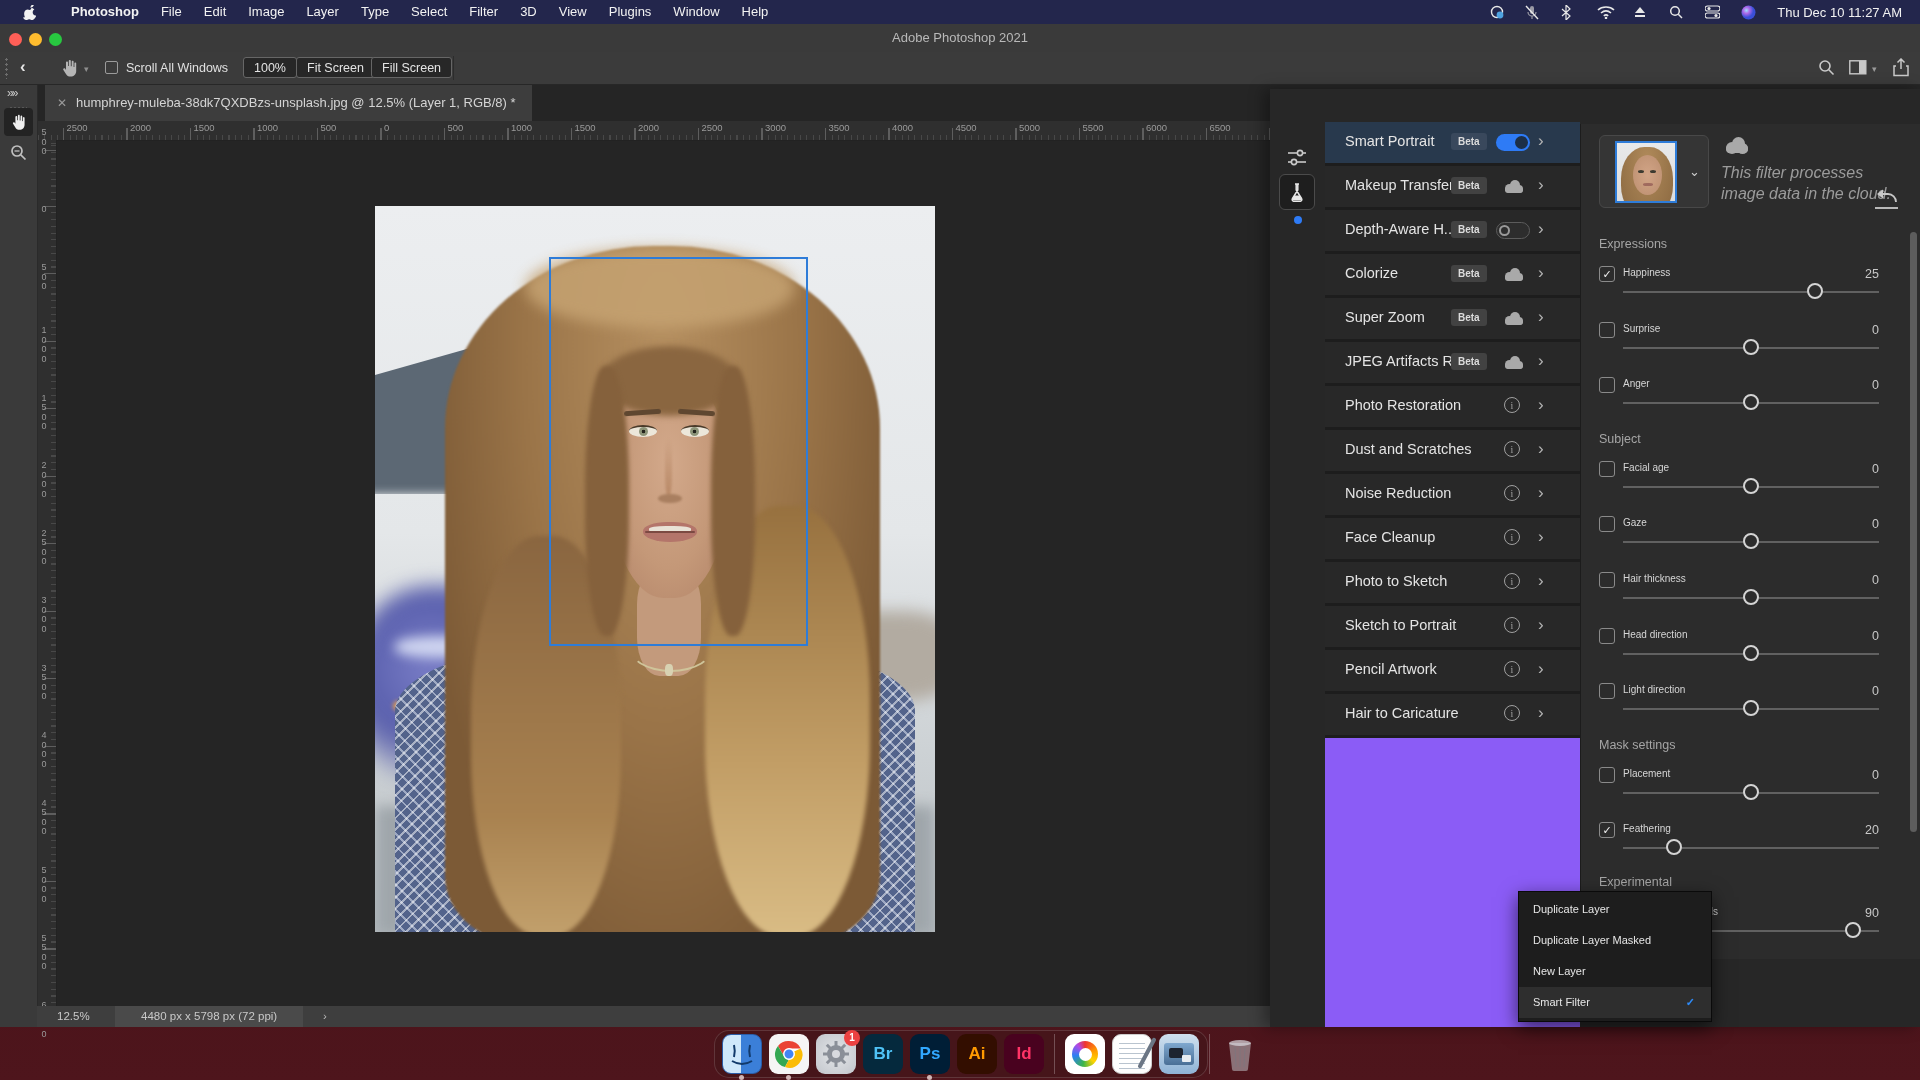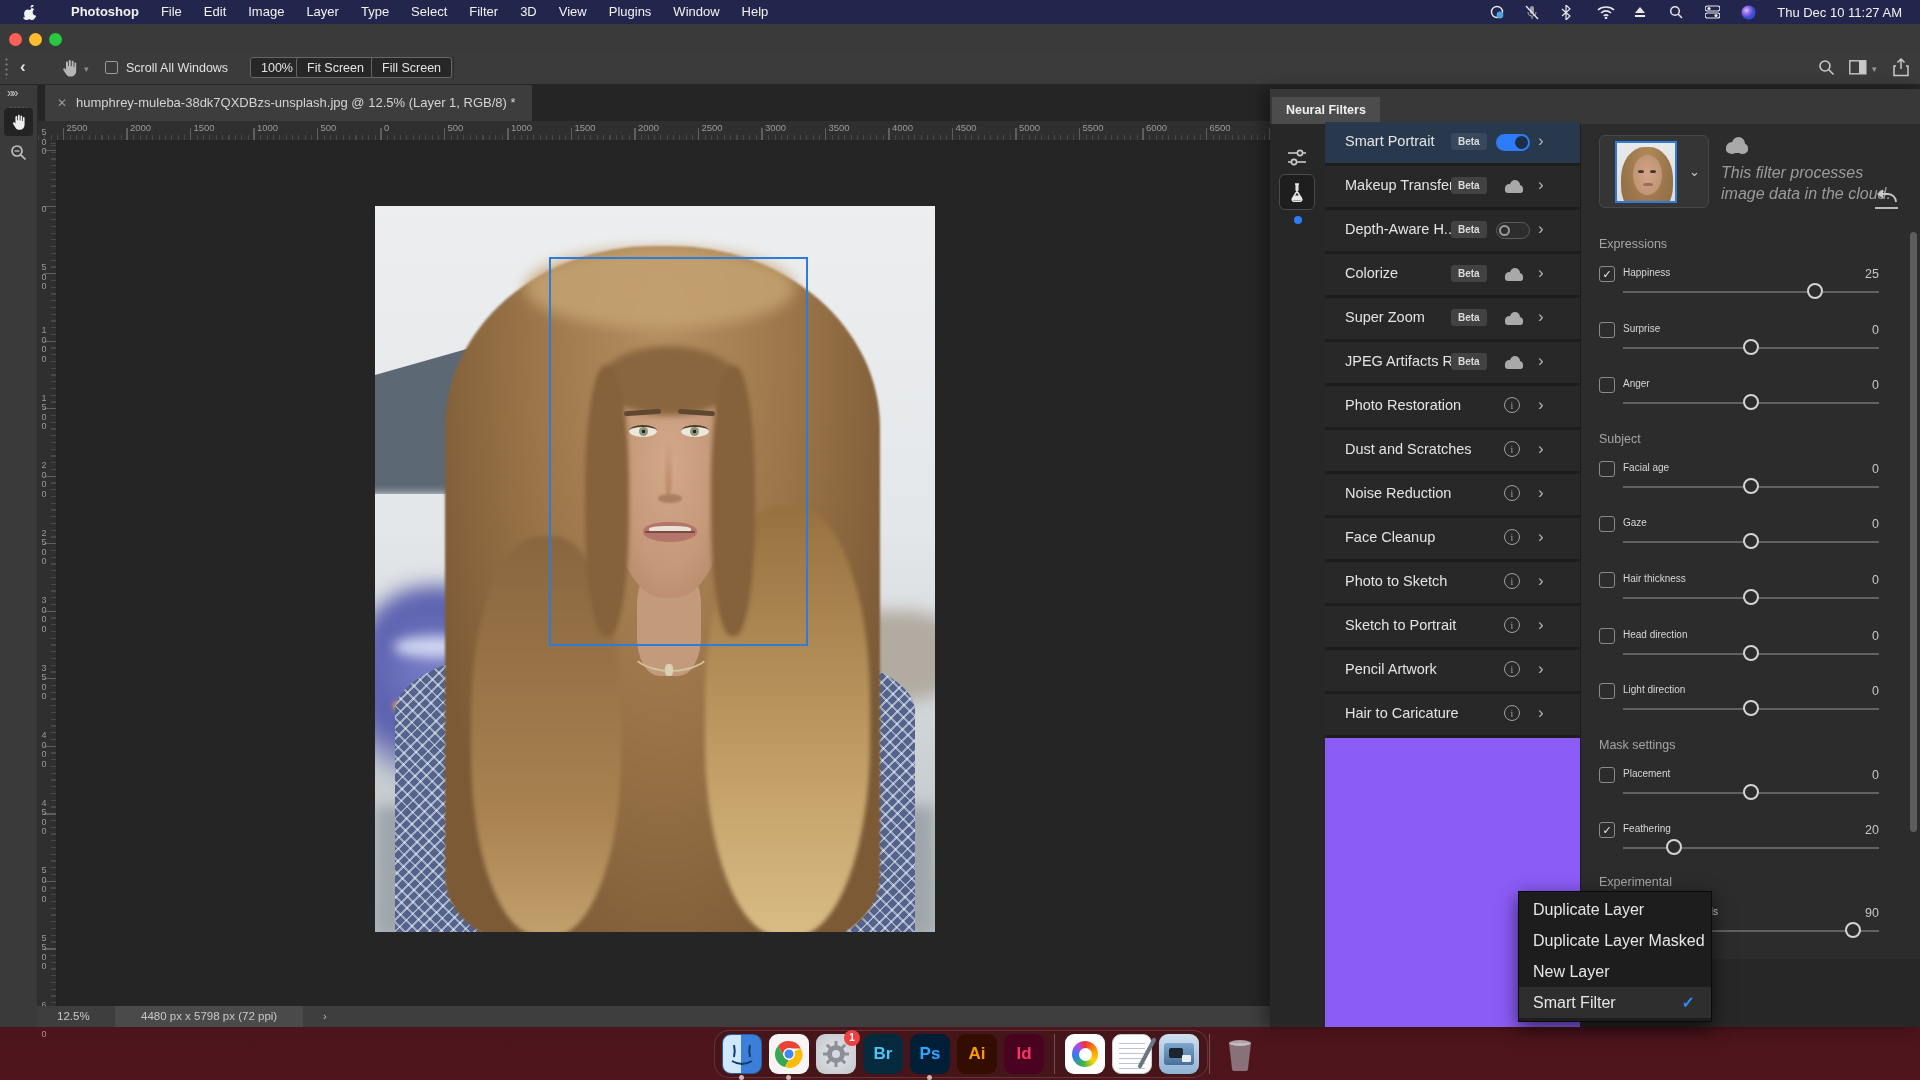--- a/index.html
+++ b/index.html
@@ -145,21 +145,21 @@
     background:linear-gradient(90deg,transparent 0 45%,#c9c9c9 45% 100%);}
   #previewbtn .pvline{position:absolute;left:16px;top:7px;width:1px;height:21px;background:#cfcfcf;}
   #output-label{position:absolute;left:152px;top:25px;width:80px;text-align:right;color:#bdbdbd;font-size:13px;}
   #cancelbtn{position:absolute;left:457px;top:24px;width:87px;height:33px;border:2px solid #e4e4e4;border-radius:17px;
     color:#f2f2f2;font-size:13.5px;font-weight:bold;text-align:center;line-height:29px;box-sizing:border-box;}
   #okbtn{position:absolute;left:553px;top:24px;width:78px;height:33px;background:#1f6ee8;border-radius:17px;
     color:#fff;font-size:13.5px;font-weight:bold;text-align:center;line-height:33px;}
   
   #outmenu{left:1518px;top:891px;width:194px;height:131px;background:#1d1d1d;border:1px solid #0a0a0a;
     box-shadow:0 6px 18px rgba(0,0,0,.6);z-index:40;box-sizing:border-box;padding-top:2px;}
-  .omrow{position:relative;height:31px;line-height:31px;color:#e6e6e6;font-size:16px;padding-left:14px;}
+  .omrow{position:relative;height:31px;line-height:31px;color:#e6e6e6;font-size:11px;padding-left:14px;}
   .omrow.hl{background:#2e2e2e;}
   .omrow .omcheck{position:absolute;right:16px;top:0;color:#2e8af6;font-weight:bold;}
   
   #dock{left:714px;top:1030px;width:494px;height:48px;background:rgba(68,22,27,.72);border:1px solid rgba(255,255,255,.14);
     border-radius:15px;z-index:70;display:flex;align-items:center;padding:0 7px;box-sizing:border-box;gap:7px;}
   .dicon{width:40px;height:40px;position:relative;flex:0 0 auto;}
   .dtile{position:absolute;left:0;top:0;width:40px;height:40px;border-radius:9px;display:flex;align-items:center;
     justify-content:center;font-weight:bold;font-size:17px;}
   .ddot{position:absolute;left:17px;bottom:-6px;width:5px;height:5px;border-radius:50%;background:#e8cfcf;opacity:.85;}
   .dbadge{position:absolute;right:-4px;top:-4px;width:16px;height:16px;border-radius:50%;background:#ec4141;color:#fff;
@@ -241,35 +241,36 @@
         </svg>
       </span>
     <span class="clock">Thu Dec 10 11:27 AM</span>
   </span>
 </div>
 
 <div id="titlebar" class="abs">
   <span class="tl" style="left:9px;background:#ff5f57;"></span>
   <span class="tl" style="left:29px;background:#febc2e;"></span>
   <span class="tl" style="left:49px;background:#28c840;"></span>
+  <span id="title-text">Adobe Photoshop 2021</span>
 </div>
 
 <div id="optionsbar" class="abs">
   <span class="grip abs" style="left:4px;top:5px;"></span>
   <span class="back">‹</span>
   <span class="abs" style="left:60px;top:6px;">
     <svg width="20" height="20" viewBox="0 0 20 20">
         <path fill="#b5b5b5" d="M6 9 V4.5 c0-1.4 2-1.4 2 0 V8 l.8.1 V3 c0-1.4 2-1.4 2 0 v5.2 l.9.1 V3.8 c0-1.4 1.9-1.4 1.9 0 V9 l.8.1 V5.5 c0-1.3 1.8-1.3 1.8 0 V13 c0 3.4-2.4 5.6-5.5 5.6-2.5 0-3.8-1-4.9-2.9L3.4 11.9 c-.8-1.3.8-2.4 1.7-1.3L6 12 Z"></path>
       </svg>
   </span>
   <span class="abs" style="left:84px;top:12px;color:#8e8e8e;font-size:9px;">▾</span>
 
   <span id="scroll-cb" class="cb"></span>
   <span id="scroll-label">Scroll All Windows</span>
-  <span class="ob-btn" style="left:250px;">100%</span>
+  <span class="ob-btn" style="left:243px;">100%</span>
   <span class="ob-btn" style="left:296px;">Fit Screen</span>
   <span class="ob-btn" style="left:371px;">Fill Screen</span>
   <span class="ob-sep" style="left:453px;"></span>
   <span class="abs obicon" style="left:1818px;top:7px;">
       <svg width="17" height="17" viewBox="0 0 17 17">
         <circle cx="7" cy="7" r="5" fill="none" stroke="#c9c9c9" stroke-width="1.6"></circle>
         <line x1="10.8" y1="10.8" x2="15.5" y2="15.5" stroke="#c9c9c9" stroke-width="1.6"></line>
       </svg>
     </span>
   <span class="abs obicon" style="left:1849px;top:8px;">
@@ -444,23 +445,20 @@
   <div id="facerect"></div>
 </div>
 
 <div id="statusbar" class="abs">
   <span class="zoom">12.5%</span>
   <span class="dims">4480 px x 5798 px (72 ppi)</span>
   <span class="chev">›</span>
 </div>
 
 <div id="nf" class="abs">
-  <div id="nf-header">
-    <div id="nf-tab">Neural Filters</div>
-  </div>
   <div id="nf-rail">
     <span class="railbtn" style="top:16px;">
       <svg width="20" height="18" viewBox="0 0 20 18">
           <g stroke="#c9c9c9" stroke-width="1.6">
             <line x1="1" y1="4" x2="19" y2="4"></line>
             <line x1="1" y1="13" x2="19" y2="13"></line>
           </g>
           <circle cx="13" cy="4" r="2.6" fill="#2c2c2c" stroke="#c9c9c9" stroke-width="1.6"></circle>
           <circle cx="7" cy="13" r="2.6" fill="#2c2c2c" stroke="#c9c9c9" stroke-width="1.6"></circle>
         </svg>

